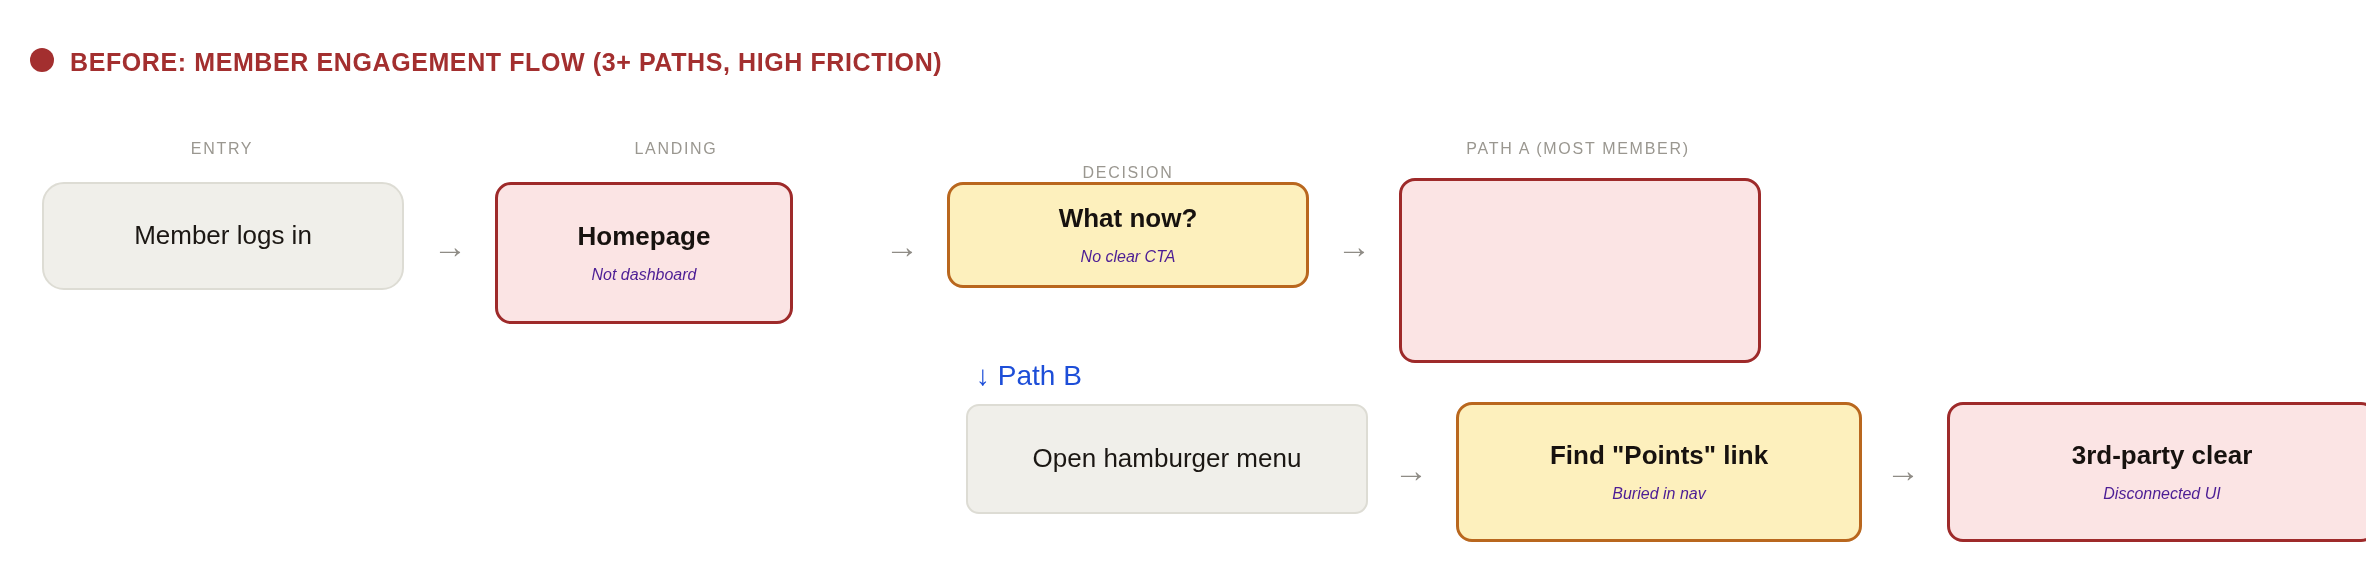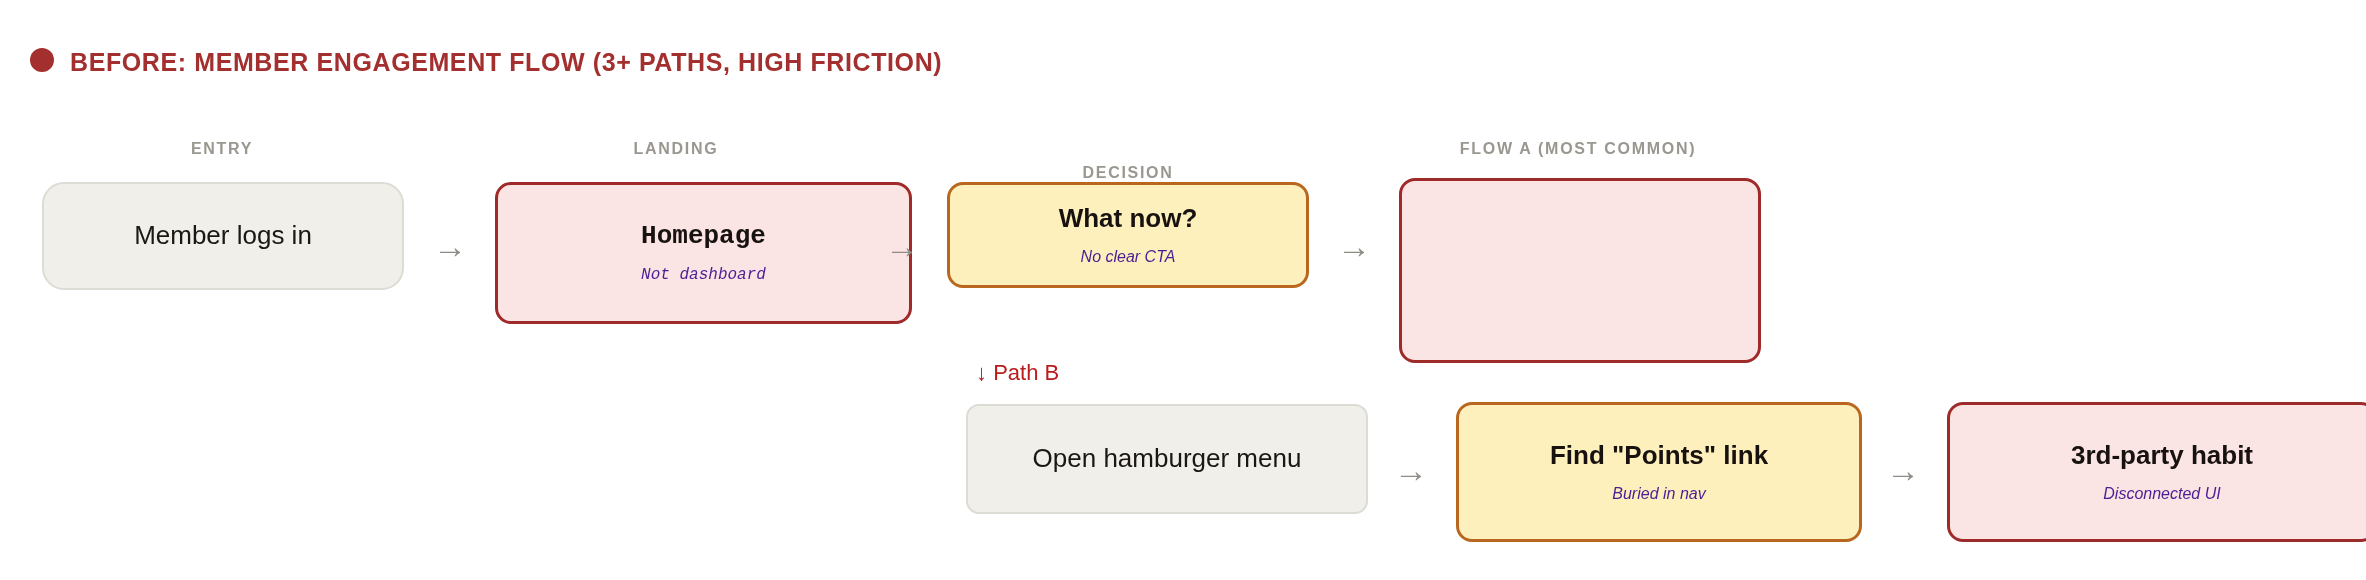--- a/index.html
+++ b/index.html
@@ -24,21 +24,21 @@
   .title-text{
     font-size:25px;font-weight:700;
     letter-spacing:0.6px;
     color:#a32f2f;
     white-space:nowrap;
   }
 
   
   .col-head{
     position:absolute;
-    font-size:16px;font-weight:700;
+    font-size:16px;font-weight:400;
     letter-spacing:1.7px;
     color:#9a9790;
     text-align:center;
     white-space:nowrap;
     transform:translateX(-50%);
   }
 
   
   .node{
     position:absolute;
@@ -78,46 +78,46 @@
     position:absolute;
     font-size:34px;line-height:1;
     color:#8f8c86;
     transform:translate(-50%,-50%);
     user-select:none;
   }
 
   
   .branch-label{
     position:absolute;
-    font-size:22px;color:#b91c1c;
+    font-size:28px;color:#1d4ed8;
     white-space:nowrap;
   }
 </style>
 </head>
 <body>
 
 <div class="canvas">
 
   <div class="title-row">
     <span class="title-dot"></span>
     <span class="title-text">BEFORE: MEMBER ENGAGEMENT FLOW (3+ PATHS, HIGH FRICTION)</span>
   </div>
 
   <div id="col-heads">
       <div class="col-head" style="left: 222px; top: 140px;">ENTRY</div>
       <div class="col-head" style="left: 676px; top: 140px;">LANDING</div>
       <div class="col-head" style="left: 1128px; top: 144px; margin-top: 20px;">DECISION</div>
-      <div class="col-head" style="left: 1578px; top: 140px;">FLOW A (MOST COMMON)</div>
+      <div class="col-head" style="left: 1578px; top: 140px;">PATH A (MOST MEMBER)</div>
     </div>
 
   <div id="rows">
       <div class="node neutral" style="left: 42px; top: 182px; width: 362px; height: 108px;">
         <div class="n-title">Member logs in</div>
       </div>
-      <div class="node pink" style="left: 495px; top: 182px; width: 417px; height: 142px; font-family: Liberation Mono, monospace;">
+      <div class="node pink" style="left: 495px; top: 182px; width: 298px; height: 142px;">
         <div class="n-title">Homepage</div>
         <div class="n-sub">Not dashboard</div>
       </div>
       <div class="node yellow" style="left: 947px; top: 182px; width: 362px; height: 106px;">
         <div class="n-title">What now?</div>
         <div class="n-sub">No clear CTA</div>
       </div>
       <div class="node pink" style="left: 1399px; top: 178px; width: 362px; height: 185px;">
       </div>
       <div class="arrow" style="left: 450px; top: 246px;">→</div>
@@ -125,20 +125,20 @@
       <div class="arrow" style="left: 1354px; top: 246px;">→</div>
       <div class="branch-label" style="left: 976px; top: 360px;"><span>↓ </span><span>Path B</span></div>
       <div class="node neutral" style="left: 966px; top: 404px; width: 402px; height: 110px; border-radius: 13px;">
         <div class="n-title">Open hamburger menu</div>
       </div>
       <div class="node yellow" style="left: 1456px; top: 402px; width: 406px; height: 140px;">
         <div class="n-title">Find "Points" link</div>
         <div class="n-sub">Buried in nav</div>
       </div>
       <div class="node pink" style="left: 1947px; top: 402px; width: 430px; height: 140px;">
-        <div class="n-title">3rd-party habit</div>
+        <div class="n-title">3rd-party clear</div>
         <div class="n-sub">Disconnected UI</div>
       </div>
       <div class="arrow" style="left: 1411px; top: 470px;">→</div>
       <div class="arrow" style="left: 1903px; top: 470px;">→</div>
     </div>
 
 </div>
 
 </body></html>

